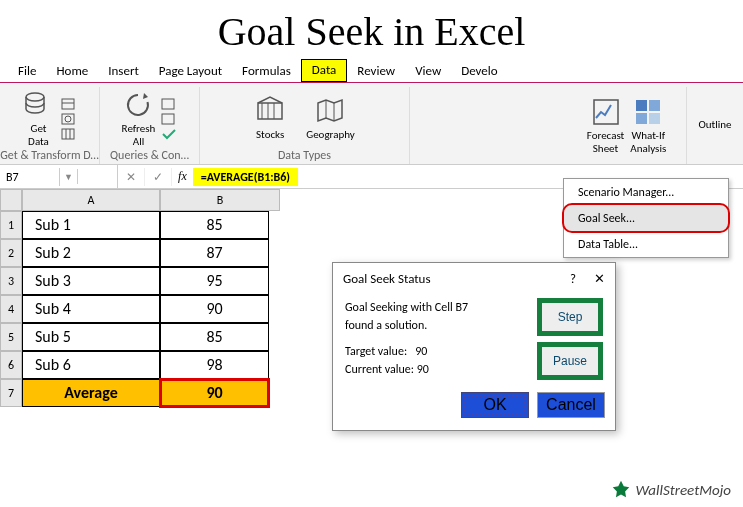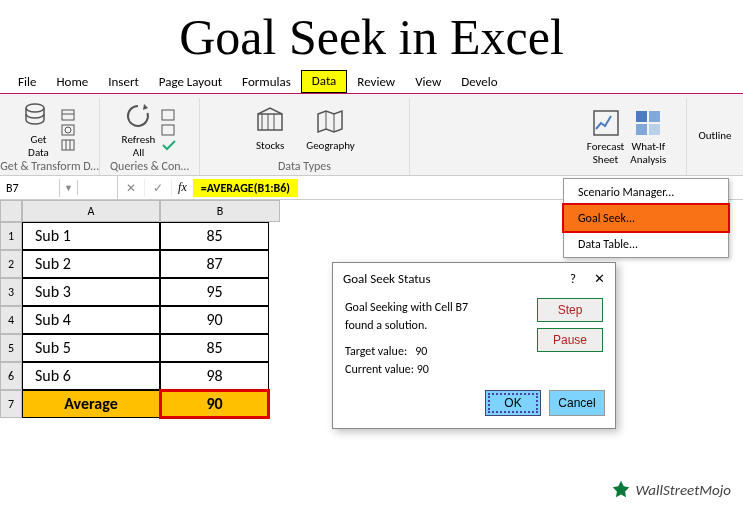--- a/index.html
+++ b/index.html
@@ -1,18 +1,18 @@
 <!DOCTYPE html>
 <html><head>
 <meta charset="utf-8">
 <style>
   * { box-sizing: border-box; margin: 0; padding: 0; }
   body { font-family: "Segoe UI", Calibri, sans-serif; font-size: 12px; background: #fff; width: 743px; height: 507px; overflow: hidden; position: relative; }
   
-  .title { font-family: Georgia, serif; font-size: 50px; text-align: center; padding: 8px 0 4px; font-weight: 400; }
+  .title { font-family: Georgia, serif; font-size: 40px; text-align: center; padding: 8px 0 4px; font-weight: 400; }
   
   .menubar { display: flex; gap: 0; padding: 0 8px; font-size: 13px; border-bottom: 1px solid #be185d; }
   .menubar span { padding: 4px 10px; cursor: default; }
   .menubar .active { background: #fcfc00; border: 1.5px solid #000; padding: 2px 10px; font-weight: 500; }
   
   .ribbon { display: flex; background: #f3f3f3; border-bottom: 1px solid #ccc; height: 82px; padding: 4px 0 0; }
   .rgroup { display: flex; flex-direction: column; align-items: center; justify-content: flex-end; border-right: 1px solid #ddd; padding: 2px 6px 2px; min-width: 0; }
   .rgroup .icons { display: flex; gap: 6px; align-items: center; flex: 1; }
   .rgroup .glabel { font-size: 12px; color: #666; white-space: nowrap; }
   .ricon { display: flex; flex-direction: column; align-items: center; gap: 2px; cursor: pointer; }
@@ -41,32 +41,32 @@
   .rnum { width: 22px; background: #e8e8e8; border: 1px solid #bbb; text-align: center; line-height: 26px; font-size: 12px; }
   .cell { border: 1.5px solid #000; text-align: center; line-height: 26px; font-size: 16px; font-family: Calibri, sans-serif; }
   .cell.a { width: 138px; padding-left: 12px; text-align: left; }
   .cell.b { width: 109px; }
   .row.avg .cell { background: #ffc000; font-weight: bold; }
   .row.avg .cell.a { text-align: center; padding-left: 0; }
   .row.avg .cell.b { outline: 3px solid #d00; outline-offset: -2px; }
   
   .dropdown { position: absolute; right: 14px; top: 178px; width: 166px; background: #fff; border: 1px solid #999; box-shadow: 2px 2px 4px rgba(0,0,0,.2); font-size: 12px; }
   .dropdown div { padding: 6px 14px; cursor: pointer; }
-  .dropdown .sel { background: #f97316; outline: 2.5px solid #d00; }
+  .dropdown .sel { background: #e5e5e5; outline: 2.5px solid #d00; border-radius: 8px; }
   
   .dialog { position: absolute; left: 332px; top: 262px; width: 284px; background: #fff; border: 1px solid #888; box-shadow: 3px 3px 8px rgba(0,0,0,.25); font-size: 12px; }
   .dialog .titlebar { display: flex; justify-content: space-between; padding: 8px 10px 6px; font-size: 13px; }
   .dialog .titlebar .r { display: flex; gap: 18px; }
   .dialog .body { padding: 6px 12px 4px; display: flex; gap: 10px; }
   .dialog .msg { flex: 1; line-height: 1.5; }
   .dialog .msg .tv { margin-top: 8px; }
   .dialog .sidebtns { display: flex; flex-direction: column; gap: 6px; }
-  .dialog .sidebtns button { width: 66px; height: 24px; background: #eee; border: 1px solid #15803d; color: #b91c1c; font-size: 12px; }
+  .dialog .sidebtns button { width: 66px; height: 38px; background: #eee; border: 5px solid #15803d; color: #0c4a6e; font-size: 12px; }
   .dialog .footer { display: flex; justify-content: flex-end; gap: 8px; padding: 8px 10px 12px; }
-  .dialog .footer button { width: 56px; height: 26px; background: #7dd3fc; border: 1px solid #999; font-size: 12px; cursor: pointer; }
+  .dialog .footer button { width: 68px; height: 26px; background: #1d4ed8; border: 1px solid #999; font-size: 16px; cursor: pointer; }
   .dialog .footer .ok { outline: 2px dotted #44a; outline-offset: -5px; border: 1px solid #447; }
   
   .watermark { position: absolute; right: 12px; bottom: 6px; font-size: 15px; font-style: italic; color: #444; display: flex; align-items: center; gap: 4px; }
   .watermark svg { width: 22px; height: 22px; }
 </style>
 </head>
 <body>
 
 <div class="title">Goal Seek in Excel</div>
 

